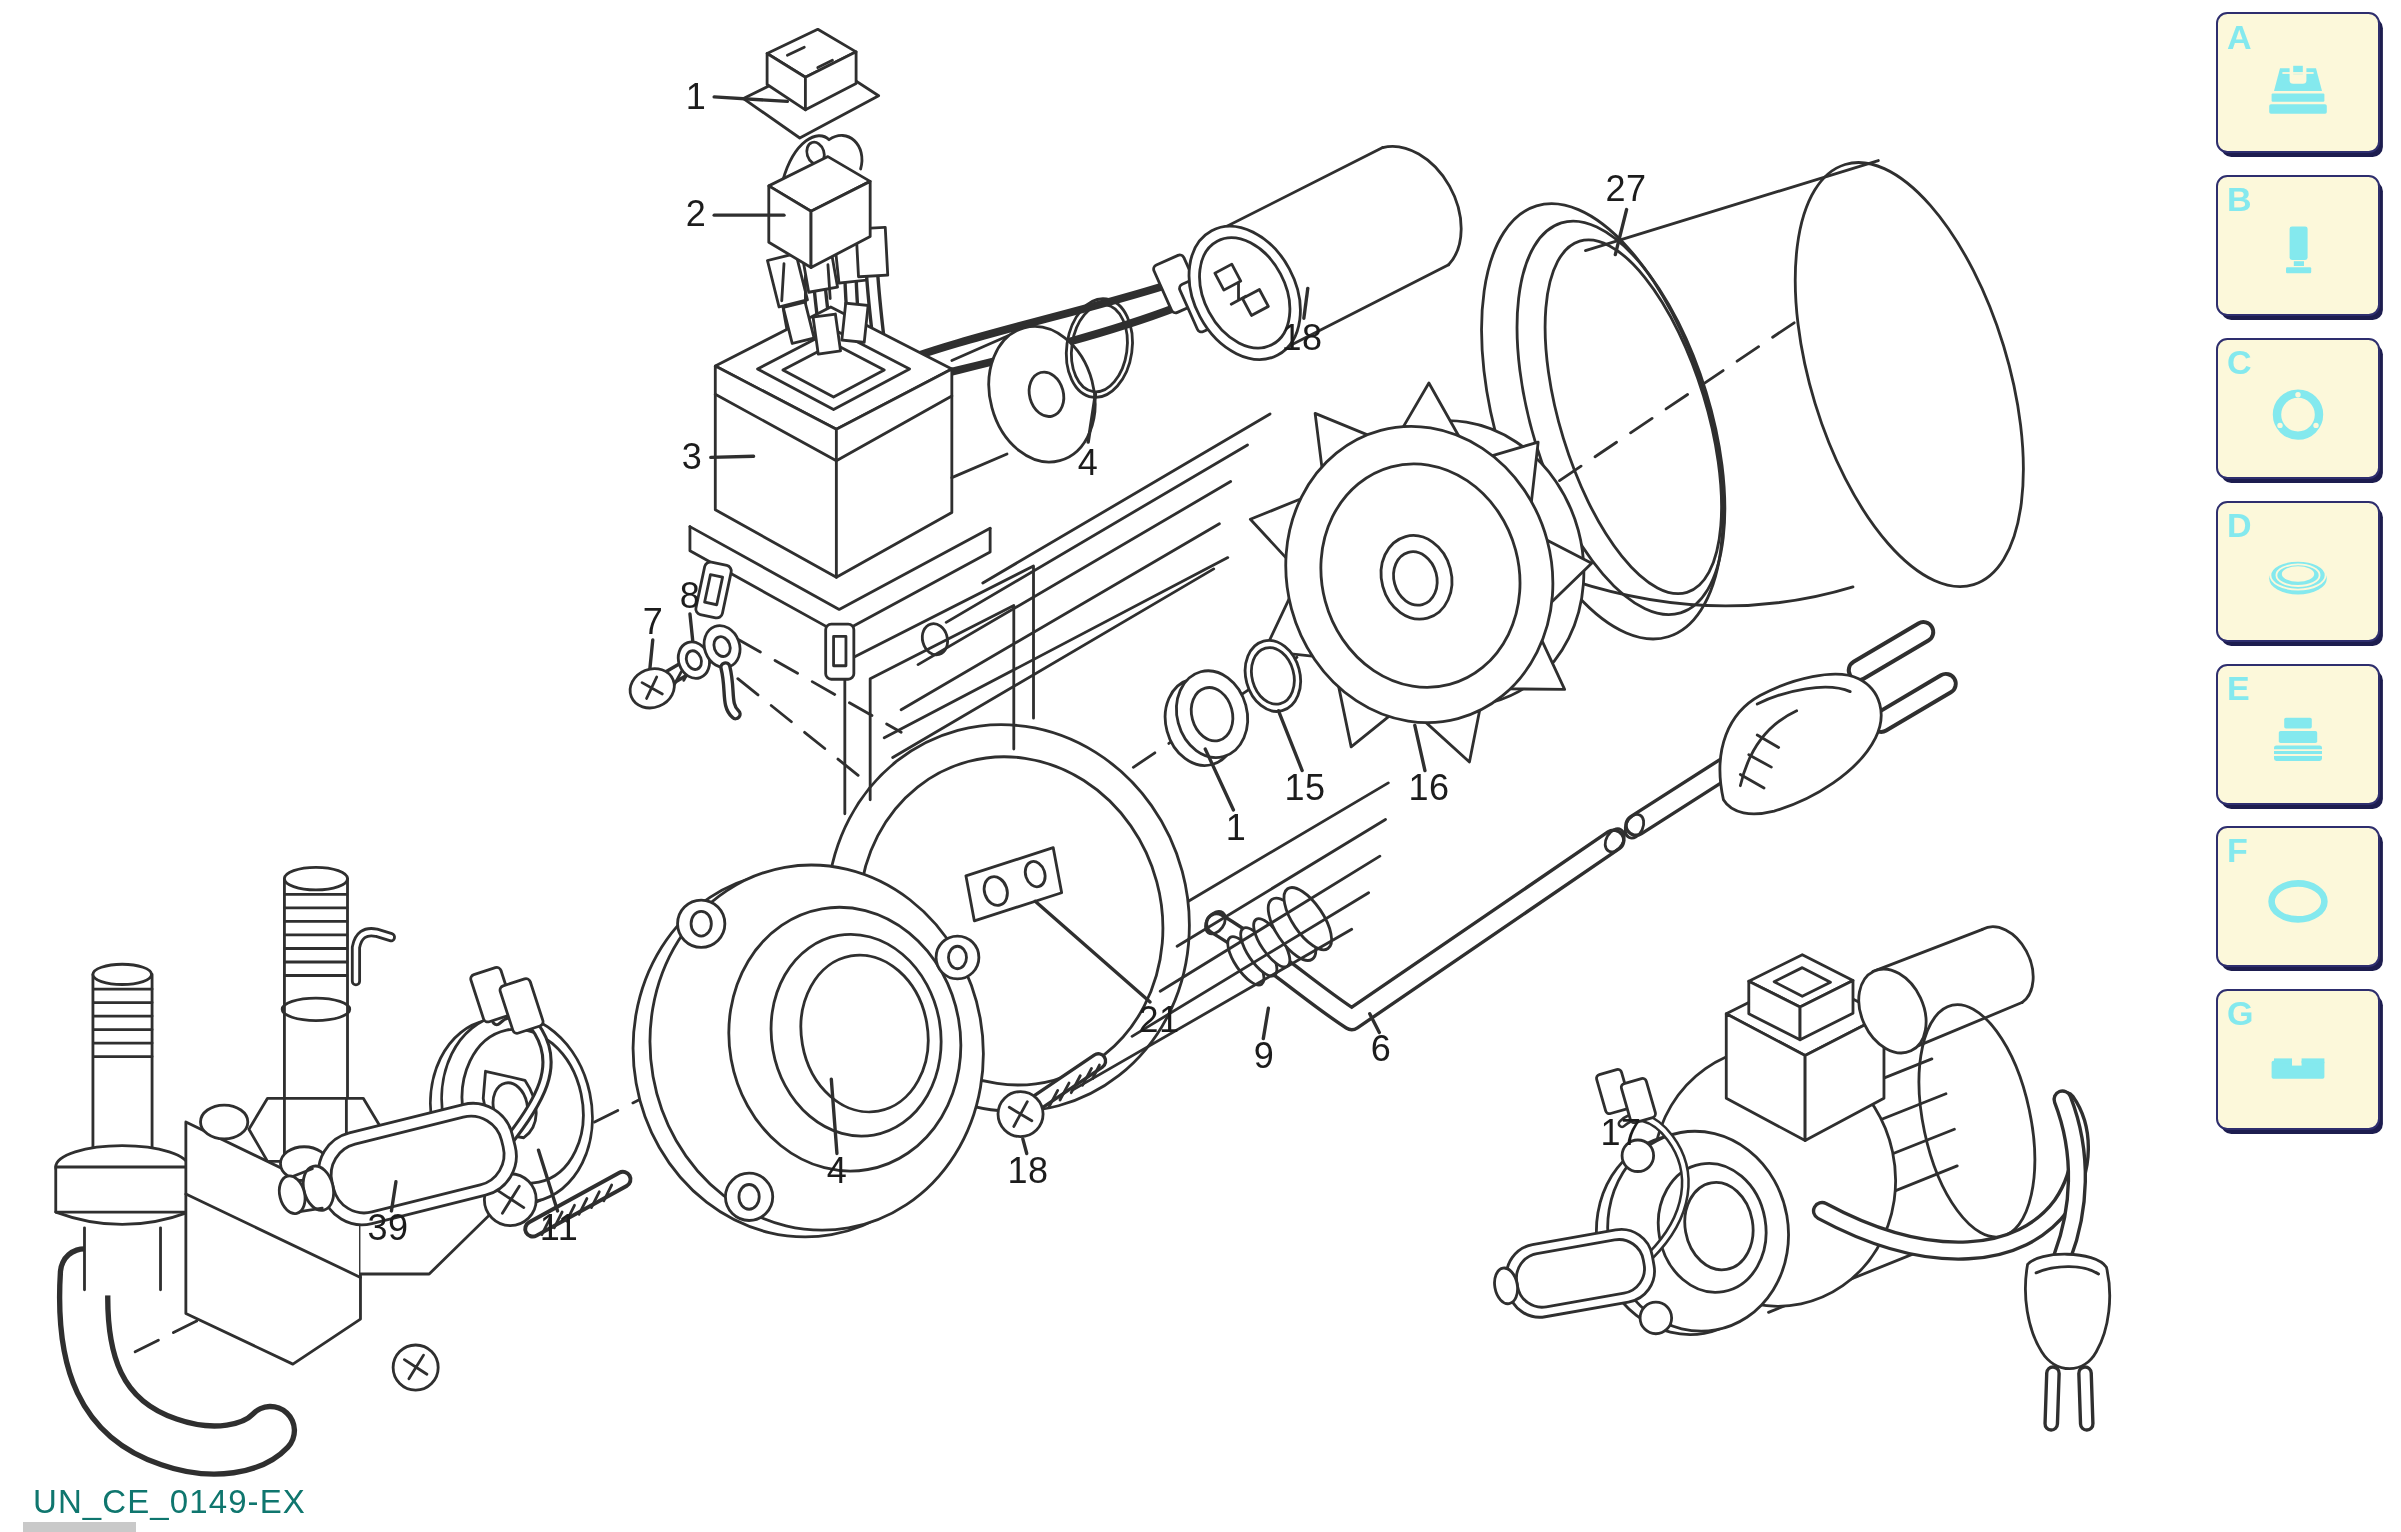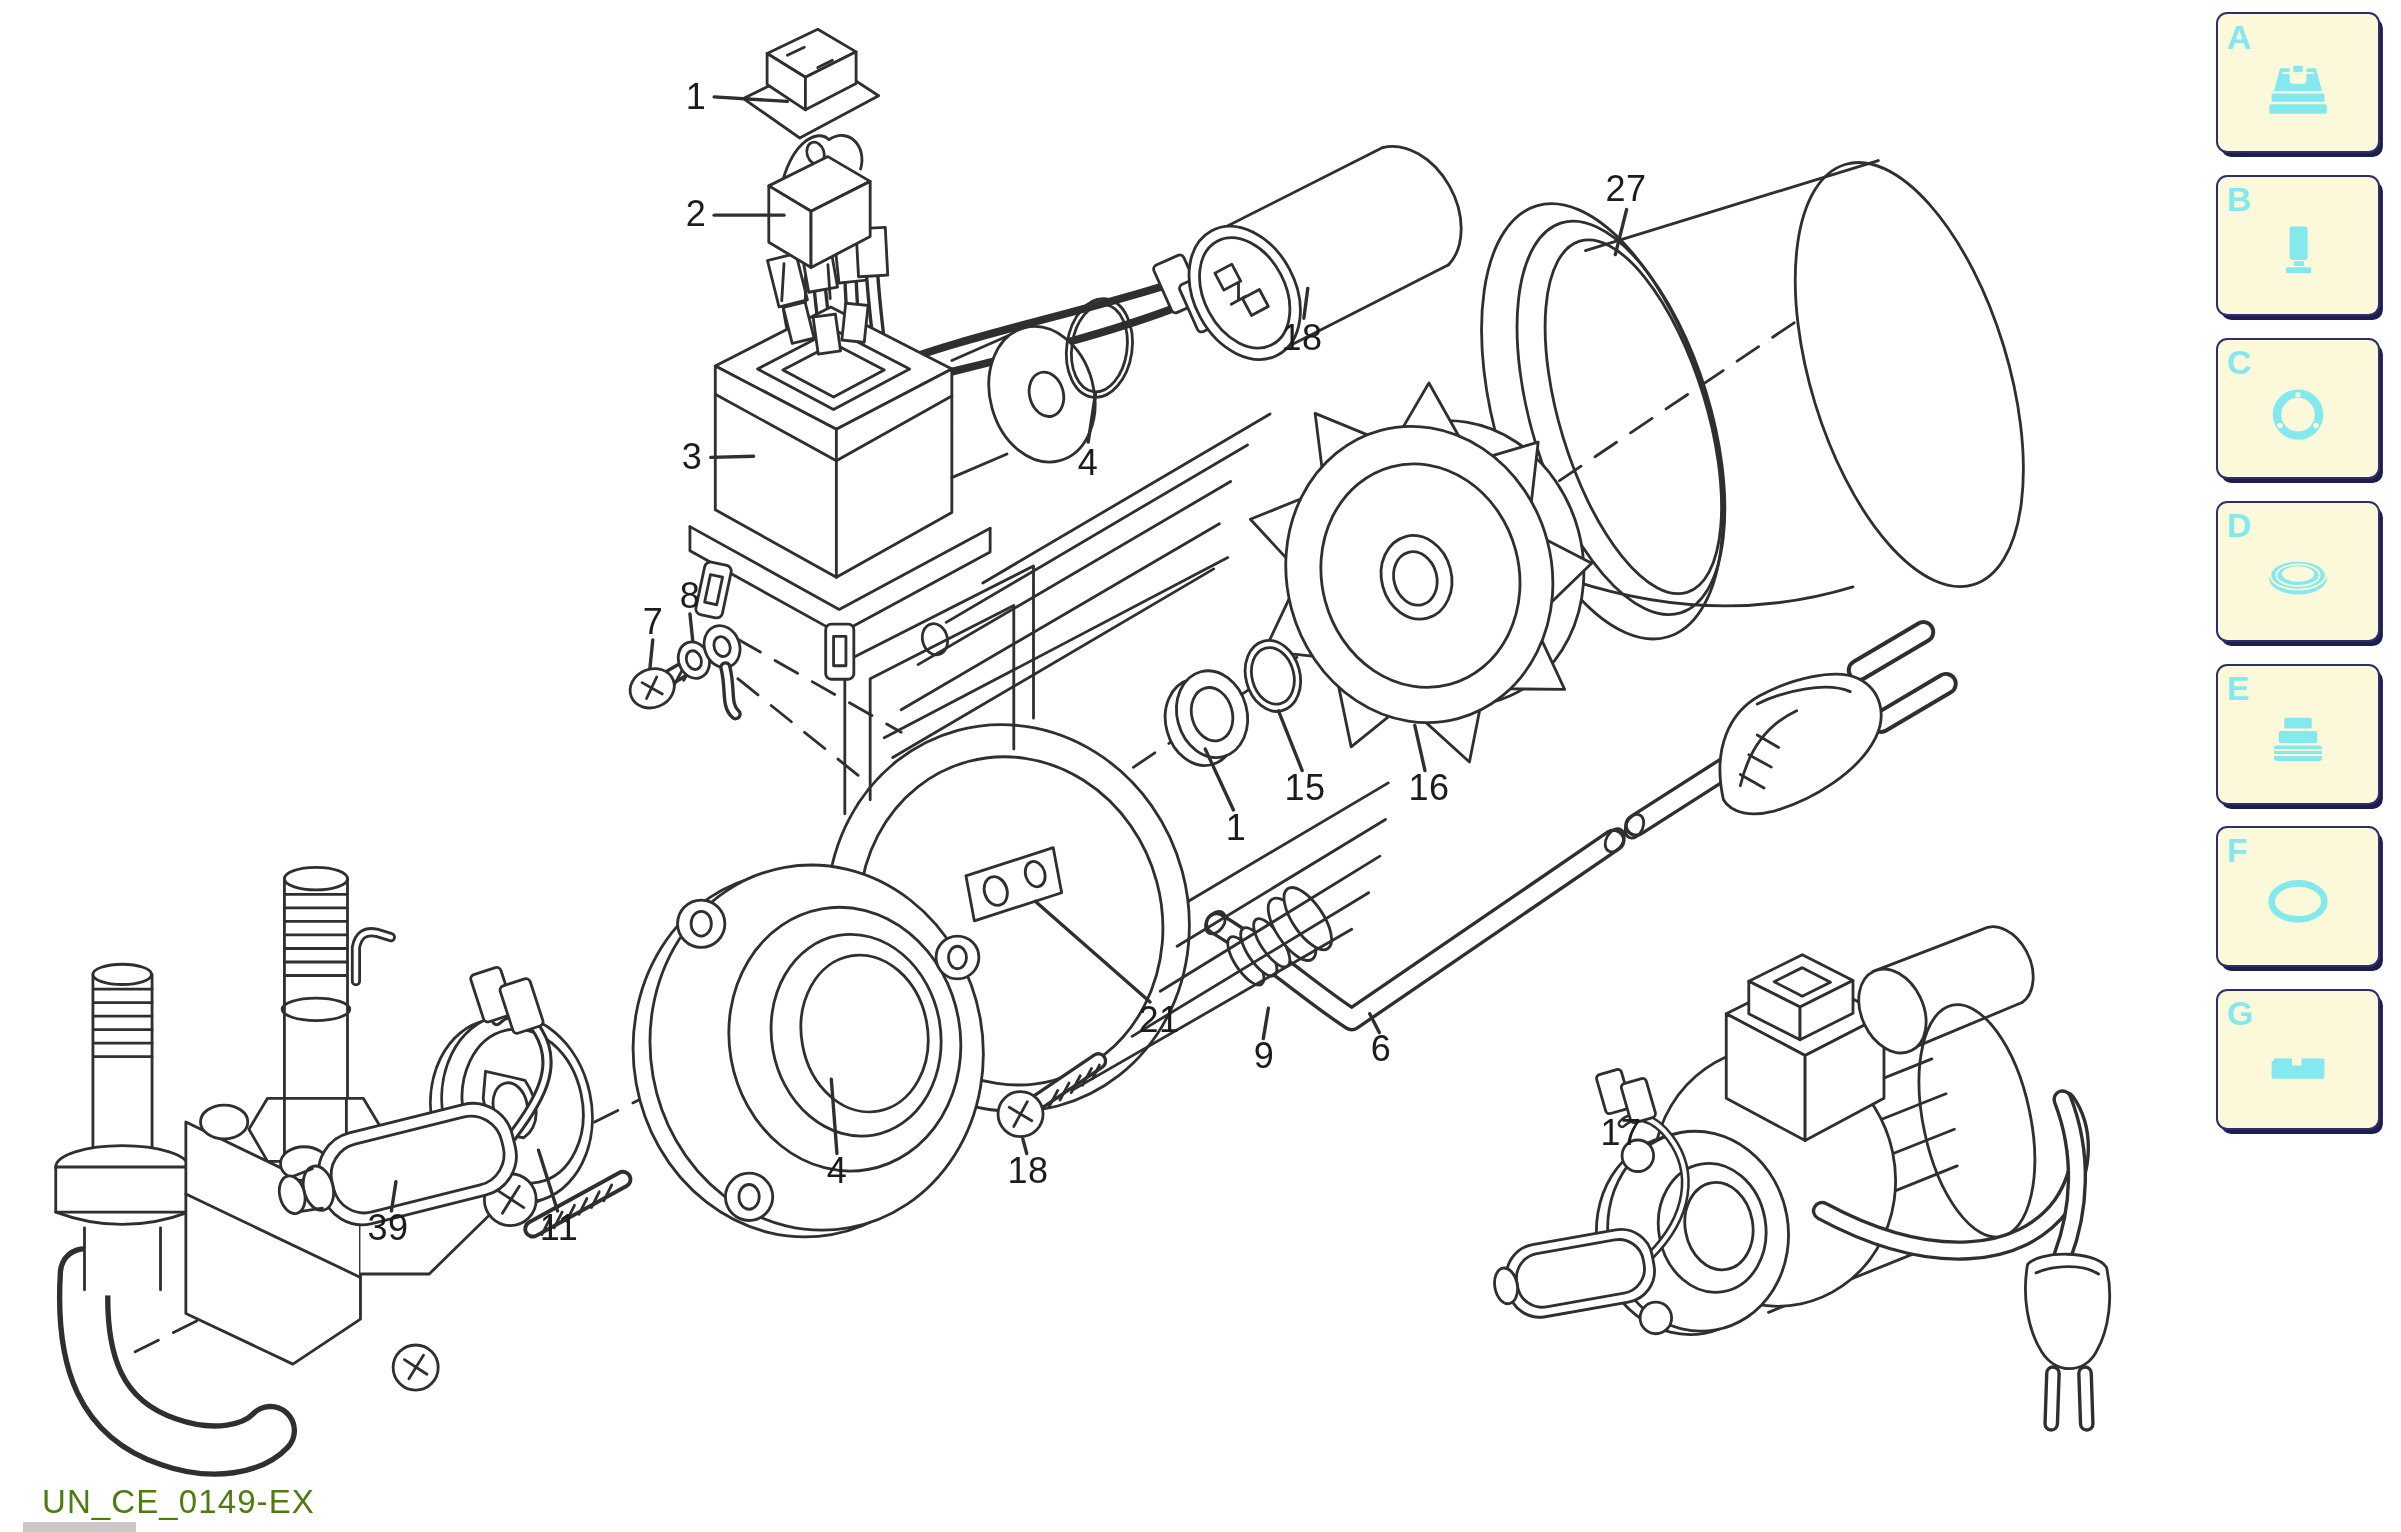--- a/index.html
+++ b/index.html
@@ -2,22 +2,22 @@
 <html style="font-size:9px"><head>
 <meta charset="utf-8">
 <style>
   html,body{margin:0;padding:0;background:#ffffff;}
   .stage{position:relative;width:2401px;height:1532px;background:#ffffff;overflow:hidden;
          font-family:"Liberation Sans", sans-serif;}
   .art{position:absolute;left:0;top:0;}
   .plabel{position:absolute;transform:translate(-50%,-50%);
           font:500 36px "Liberation Sans", sans-serif;color:#1c1c1c;letter-spacing:0.6px;
           white-space:nowrap;}
-  .footer-code{position:absolute;left:42px;top:1483px;
-          font:400 33px "Liberation Sans", sans-serif;color:#4d7c0f;letter-spacing:1.1px;}
+  .footer-code{position:absolute;left:33px;top:1483px;
+          font:400 33px "Liberation Sans", sans-serif;color:#0f766e;letter-spacing:1.1px;}
   .panel{position:absolute;left:2216px;width:164px;height:141px;box-sizing:border-box;
          background:#fcf8da;border:2.3px solid #2e2e6e;border-radius:11.3px;
          box-shadow:4px 5px 0 -1.1px #1d1d4f;}
   .plet{position:absolute;left:9px;top:3.4px;
         font:700 34px "Liberation Sans", sans-serif;color:#84e9ee;}
   .picon{position:absolute;left:50%;top:54%;transform:translate(-50%,-50%);}
   .inset{position:absolute;left:1482px;top:942px;width:658px;height:522px;box-sizing:border-box;
          background:#ffffff;border:3.4px solid #151515;box-shadow:13.5px 13.5px 0 0 #161616;}
   .edge-artifact{position:absolute;left:22.5px;top:1522px;width:113px;height:10.7px;background:#c9c9c9;}
 </style>

